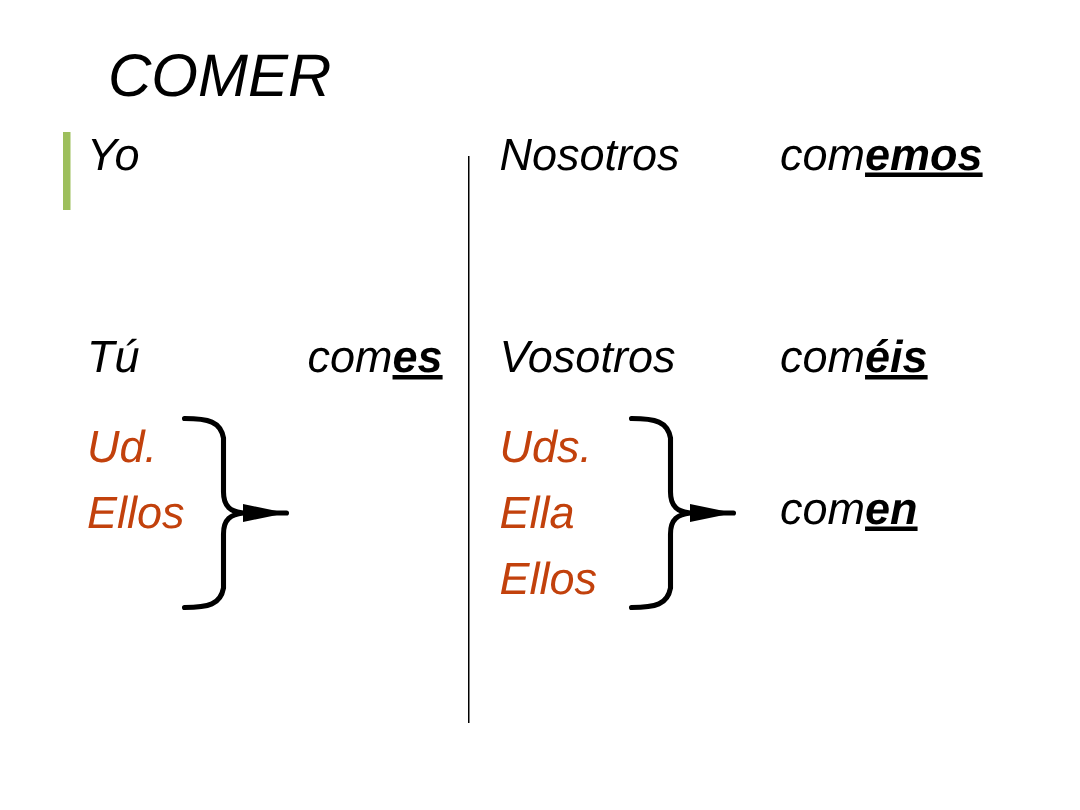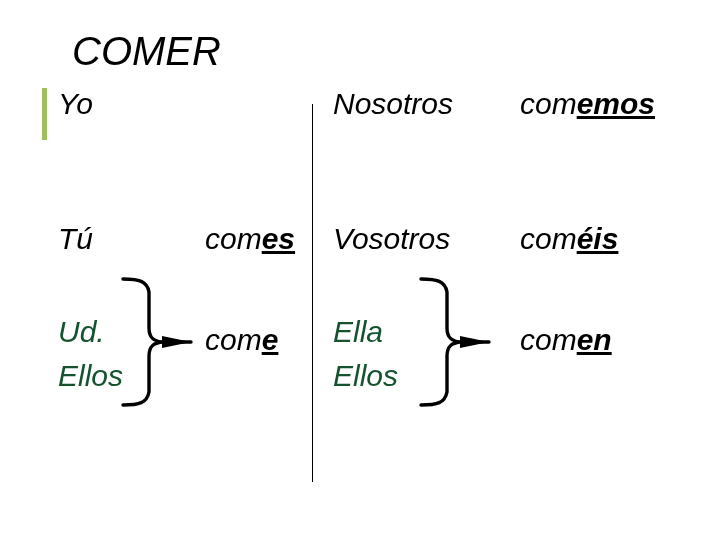--- a/index.html
+++ b/index.html
@@ -81,22 +81,21 @@
   
   .row1 { top: 85px; }
   .row2 { top: 187px; margin-top: 33px; }
 
   
   .pron-stack {
     position: absolute;
     font-size: 30px;
     line-height: 44px;
     white-space: nowrap;
-    color: #14532d;
-    margin-top: 33px;
+    color: #c2410c;
   }
   .pron-stack.left  { left: 58px;  top: 277px; }
   .pron-stack.right { left: 333px; top: 277px; }
 
   .verb3-left  { left: 205px; top: 321px; }
   .verb3-right { left: 520px; top: 321px; }
 
   
   .brace {
     position: absolute;
@@ -146,23 +145,23 @@
                C 28 62, 33 65, 41 66
                L 70 66
                L 41 66
                C 33 67, 28 70, 28 80
                L 28 116
                C 26 127, 18 129, 2 129" fill="none" stroke="#000000" stroke-width="3.4" stroke-linecap="round" stroke-linejoin="round"></path>
       <path d="M 41 60 L 70 66 L 41 72" fill="#000000"></path>
     </svg>
   </div>
 
-  <div class="cell verb3-left"><span>com</span><span class="ending">e</span></div>
 
   <div class="pron-stack right">
+    <div>Uds.</div>
     <div>Ella</div>
     <div>Ellos</div>
   </div>
 
   <div class="brace right-brace">
     <svg viewBox="0 0 72 132" xmlns="http://www.w3.org/2000/svg">
       <path d="M 2 3
                C 18 3, 26 5, 28 16
                L 28 52
                C 28 62, 33 65, 41 66

